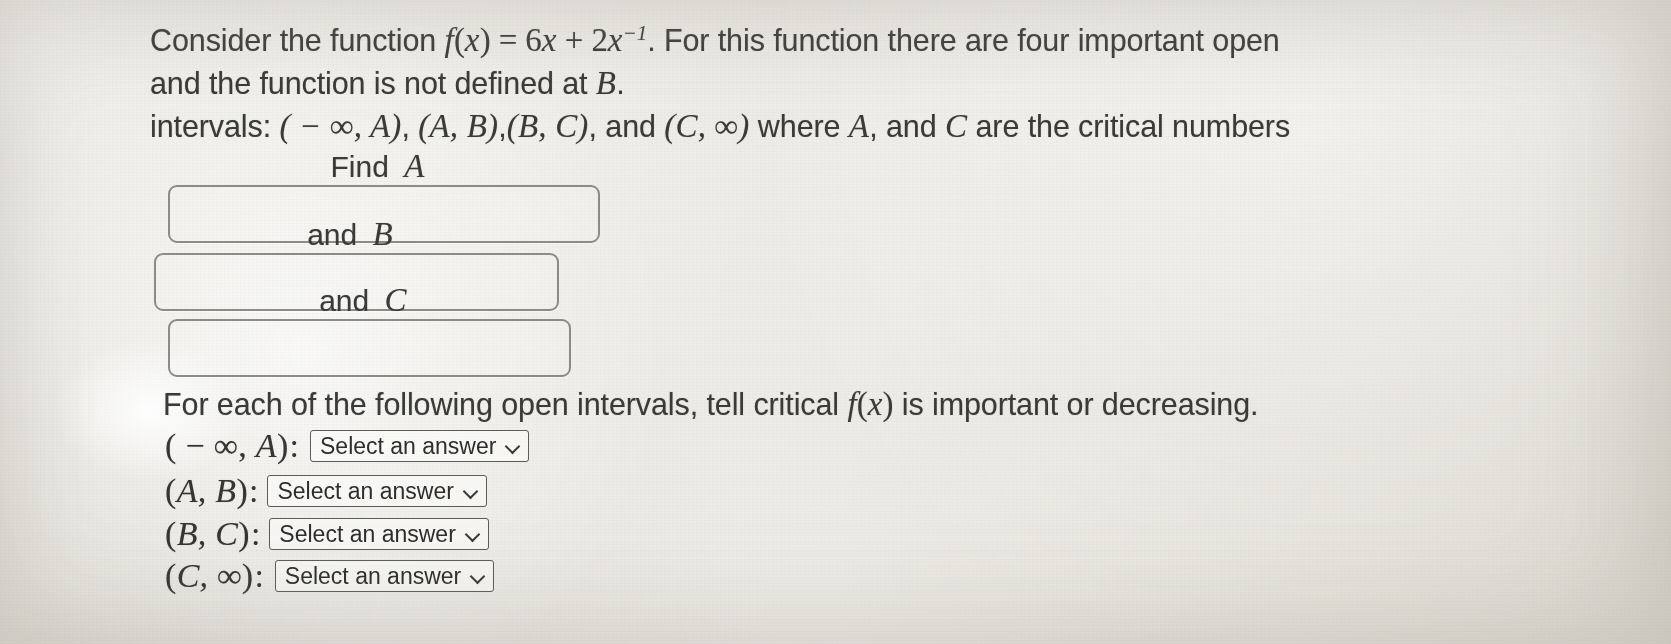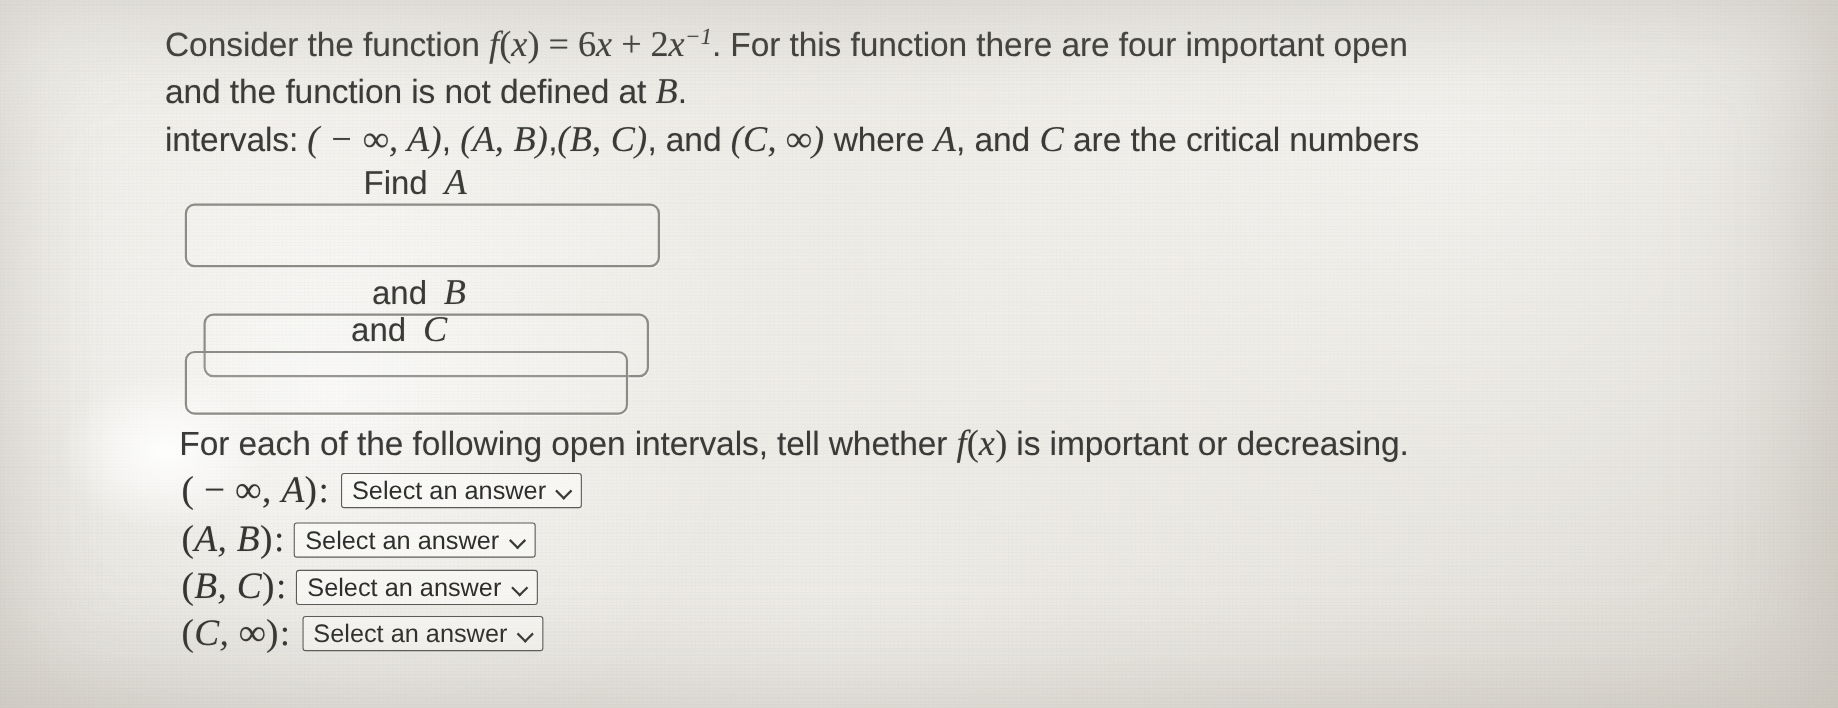--- a/index.html
+++ b/index.html
@@ -123,21 +123,21 @@
     height: 58px;
     border: 2px solid #8d8b86;
     border-radius: 9px;
     background: rgba(255,255,255,0.10);
     box-shadow: 0 1px 1px rgba(255,255,255,0.5);
     box-sizing: border-box;
   }
 
   #row-a { left: 155px; top: 148px; }
   #row-a .answer-box { width: 432px; }
-  #row-b { left: 172px; top: 216px; margin-top: 32px; }
+  #row-b { left: 141px; top: 216px; }
   #row-b .answer-box { width: 405px; }
   #row-c { left: 155px; top: 282px; }
   #row-c .answer-box { width: 403px; }
 
   
   #prompt2 {
     left: 163px;
     top: 383px;
     width: 1300px;
     white-space: nowrap;
@@ -240,21 +240,21 @@
     <div class="field-row" id="row-b">
       <span class="field-label"><span>and </span><span class="m">B</span></span>
       <input class="answer-box" type="text" value="" style="">
     </div>
 
     <div class="field-row" id="row-c">
       <span class="field-label"><span>and </span><span class="m">C</span></span>
       <input class="answer-box" type="text" value="" style="">
     </div>
 
-    <div class="para" id="prompt2"><span>For each of the following open intervals, tell whether </span><span class="nowrap"><span class="m">f</span><span class="m-up">(</span><span class="m">x</span><span class="m-up">)</span></span><span> is important or decreasing.</span></div>
+    <div class="para" id="prompt2"><span>For each of the following open intervals, tell critical </span><span class="nowrap"><span class="m">f</span><span class="m-up">(</span><span class="m">x</span><span class="m-up">)</span></span><span> is important or decreasing.</span></div>
 
     <div class="interval-row" id="iv-1">
       <span class="interval-label"><span>(</span><span> − ∞, </span><span class="it">A</span><span>)</span></span>
         <span class="colon">:</span>
       <span class="select-box">
         <span class="select-text">Select an answer</span>
         <span class="chevron"></span>
       </span>
     </div>
 

